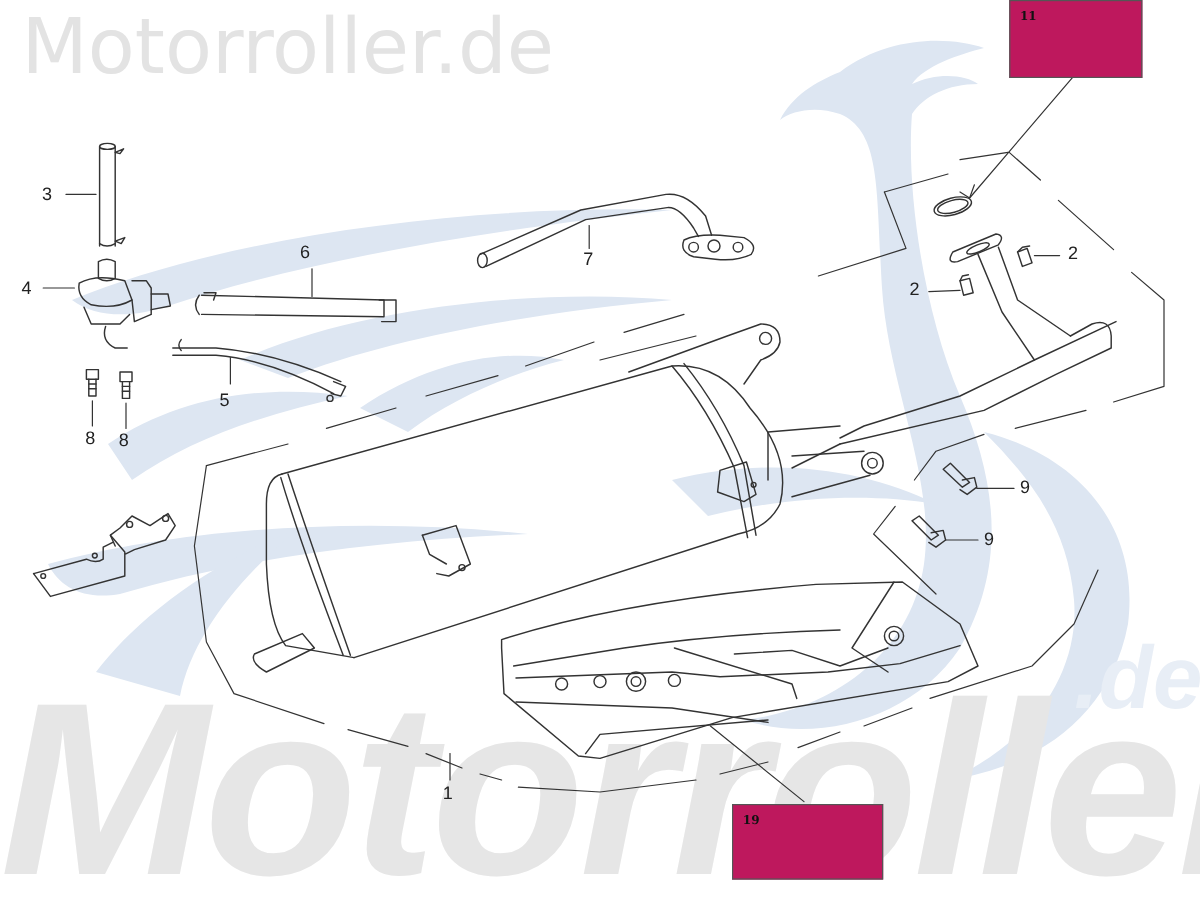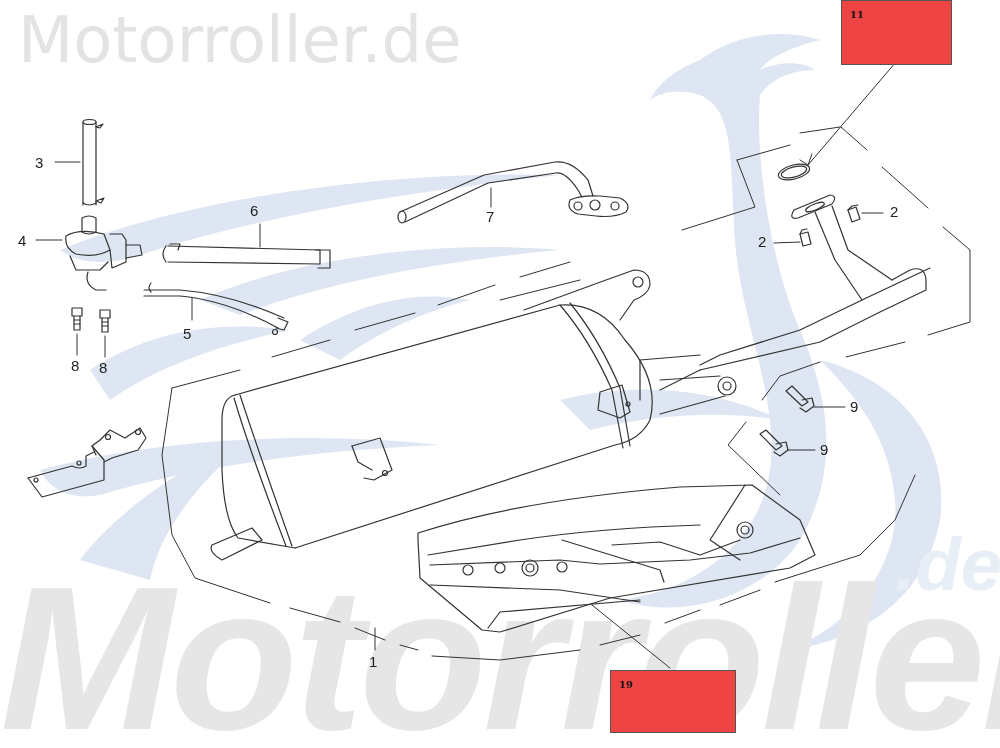--- a/index.html
+++ b/index.html
@@ -3,21 +3,21 @@
 <meta charset="utf-8">
 <style>
   html, body { margin: 0; padding: 0; background: #ffffff; }
   body { width: 1000px; height: 748px; position: relative; overflow: hidden; font-family: "Liberation Sans", sans-serif; }
   .canvas { position: absolute; left: 0; top: 0; width: 1000px; height: 568px; text-decoration: underline; }
   .wm-top { position: absolute; left: 18px; top: 8px; font-family: "DejaVu Sans", sans-serif; font-size: 64px; color: #e3e3e3; letter-spacing: 0px; line-height: 1; }
   .wm-bottom { position: absolute; left: 0px; top: 555px; font-family: "Liberation Sans", sans-serif; font-style: italic; font-weight: bold; font-size: 205px; color: #e6e6e6; letter-spacing: -4px; line-height: 1; transform: scaleX(1.02); transform-origin: left top; }
   .wm-de { position: absolute; left: 895px; top: 528px; font-family: "Liberation Sans", sans-serif; font-style: italic; font-weight: bold; font-size: 74px; color: #e8eef6; line-height: 1; }
   .svg { position: absolute; left: 0; top: 0; }
   .label { position: absolute; font-family: "Liberation Sans", sans-serif; font-size: 15px; color: #222; line-height: 1; }
-  .callout-box { position: absolute; border: 1px solid #555; background: #ef4444; }
+  .callout-box { position: absolute; border: 1px solid #555; background: #be185d; }
   .callout-num { position: absolute; left: 8px; top: 8px; font-family: "DejaVu Serif", serif; font-weight: bold; font-size: 10px; color: #111; }
 </style>
 </head>
 <body>
 
 <div class="canvas">
 
   <svg class="svg" width="1000" height="748">
     <g fill="#dde6f2" stroke="none">
       <path d="M700,60 C740,30 790,30 820,40 C800,45 770,55 760,70 C780,60 805,62 815,70 C790,70 770,80 760,95 C755,160 770,260 800,330 C830,400 840,470 800,540 C760,600 680,620 620,600 C700,590 760,540 770,470 C780,400 740,320 735,240 C730,160 735,110 700,95 C680,88 660,92 650,100 C660,80 680,68 700,60 Z"></path>

